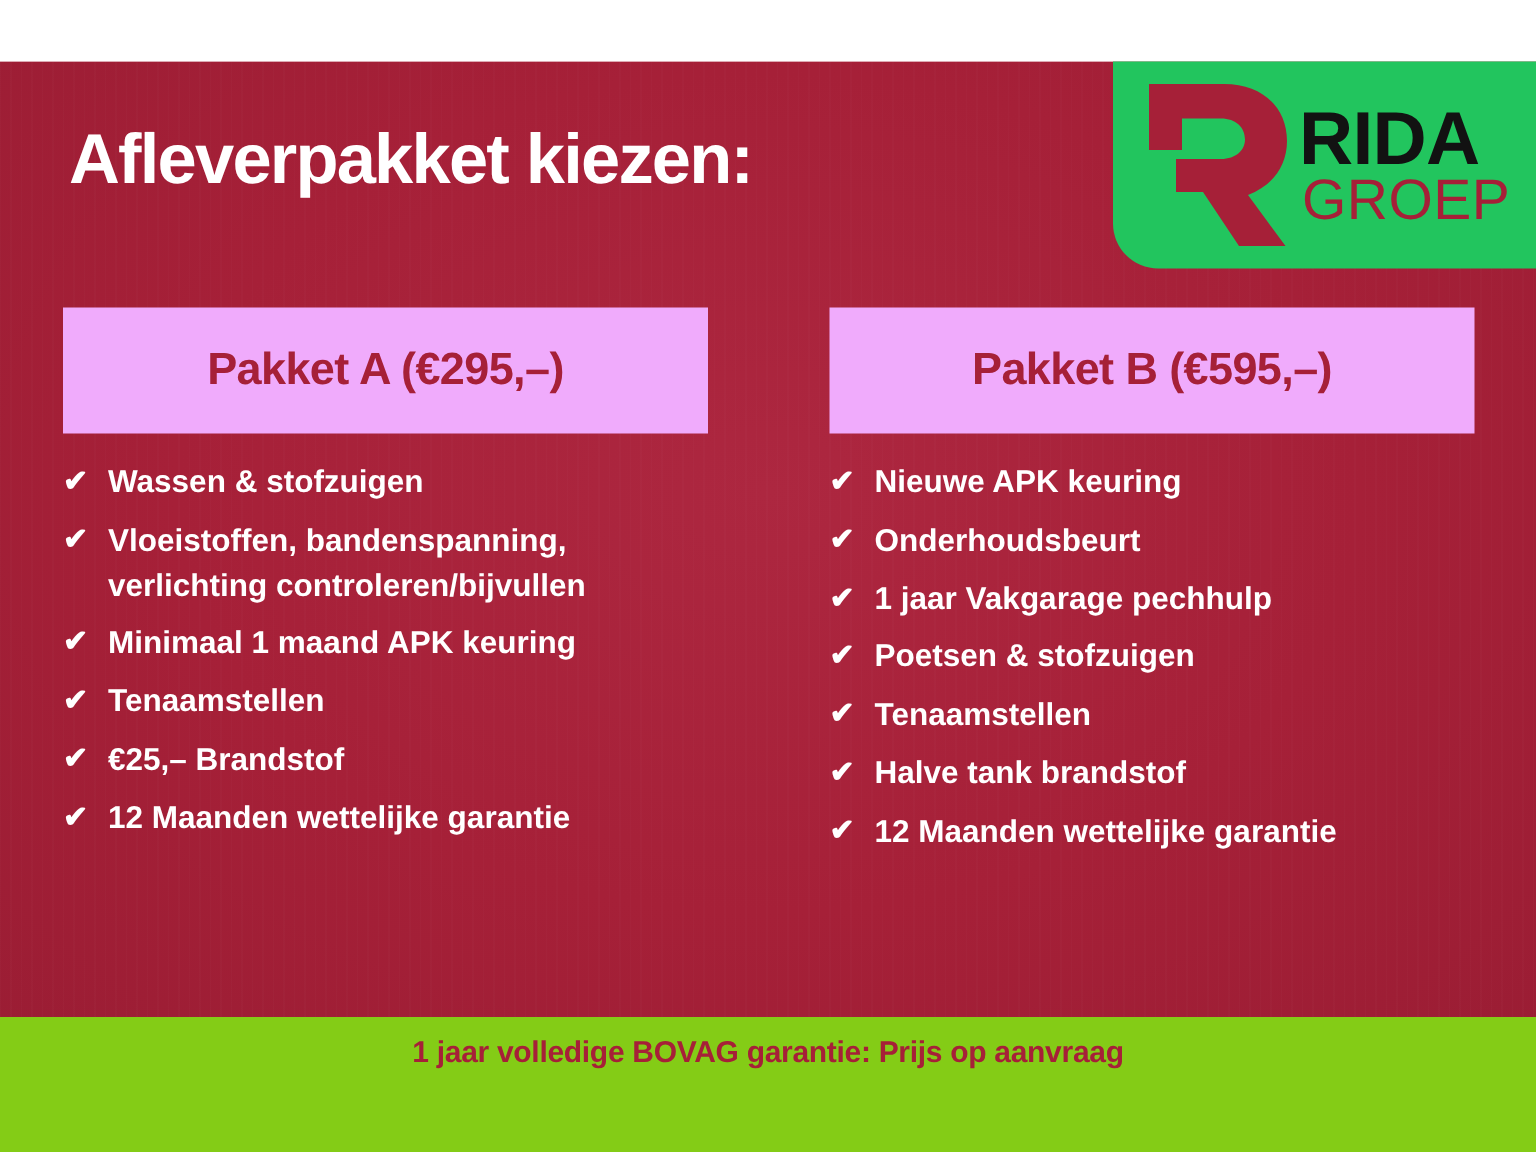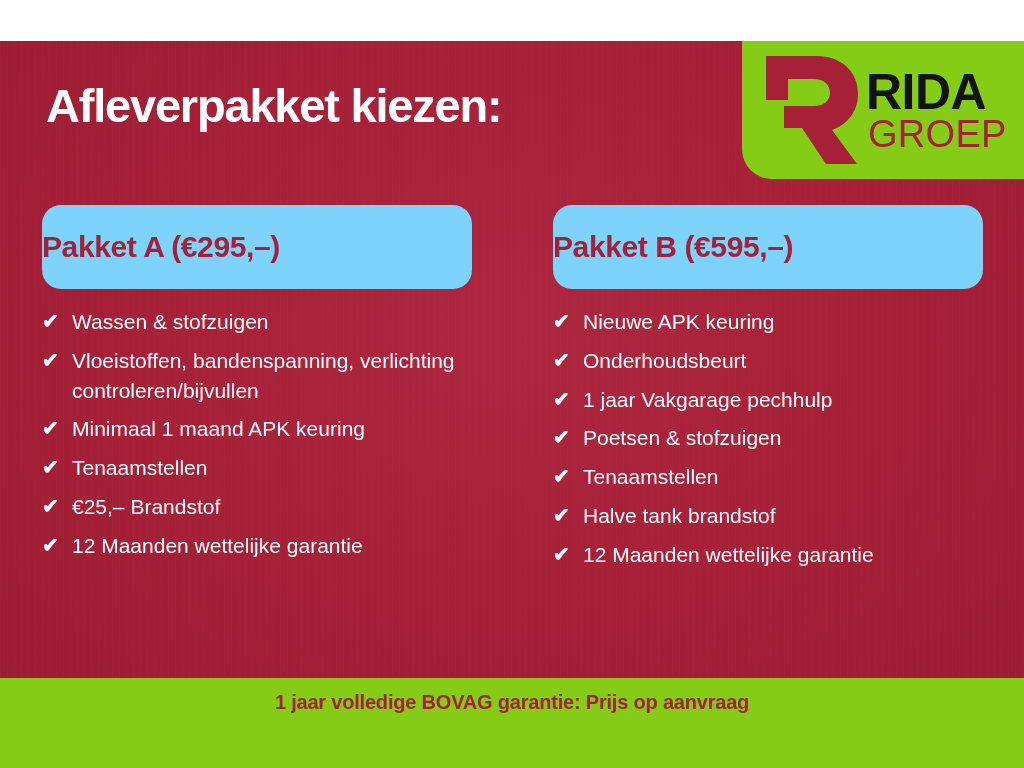--- a/index.html
+++ b/index.html
@@ -58,21 +58,21 @@
     z-index: 4;
   }
 
   
   .logo-panel {
     position: absolute;
     left: 742px;
     top: 41px;
     width: 282px;
     height: 138px;
-    background: #84cc16;
+    background: #22c55e;
     border-bottom-left-radius: 30px;
     z-index: 6;
     display: flex;
     align-items: center;
     padding-left: 14px;
   }
   .logo-mark {
     width: 104px;
     height: 112px;
     flex: 0 0 104px;
@@ -108,25 +108,25 @@
     z-index: 3;
     display: flex;
   }
   .col {
     position: relative;
   }
   .col-a { margin-left: 42px; width: 430px; }
   .col-b { margin-left: 81px; width: 430px; }
 
   .pkg-card {
-    background: #7dd3fc;
+    background: #f0abfc;
     height: 84px;
     display: flex;
     align-items: center;
-    border-radius: 19px;
+    justify-content: center;
   }
   .pkg-title {
     font-size: 30px;
     font-weight: 700;
     color: #a62038;
     letter-spacing: -0.4px;
     white-space: nowrap;
   }
 
   .feature-list {
@@ -145,20 +145,21 @@
     flex: 0 0 30px;
     width: 30px;
     font-size: 20px;
     font-weight: 700;
     line-height: 1.45;
     color: #ffffff;
     text-align: left;
   }
   .feature-text {
     flex: 1 1 auto;
+    font-weight: bold;
   }
 
   
   .footer {
     position: absolute;
     left: 0;
     top: 678px;
     width: 1024px;
     height: 90px;
     background: #84cc16;

